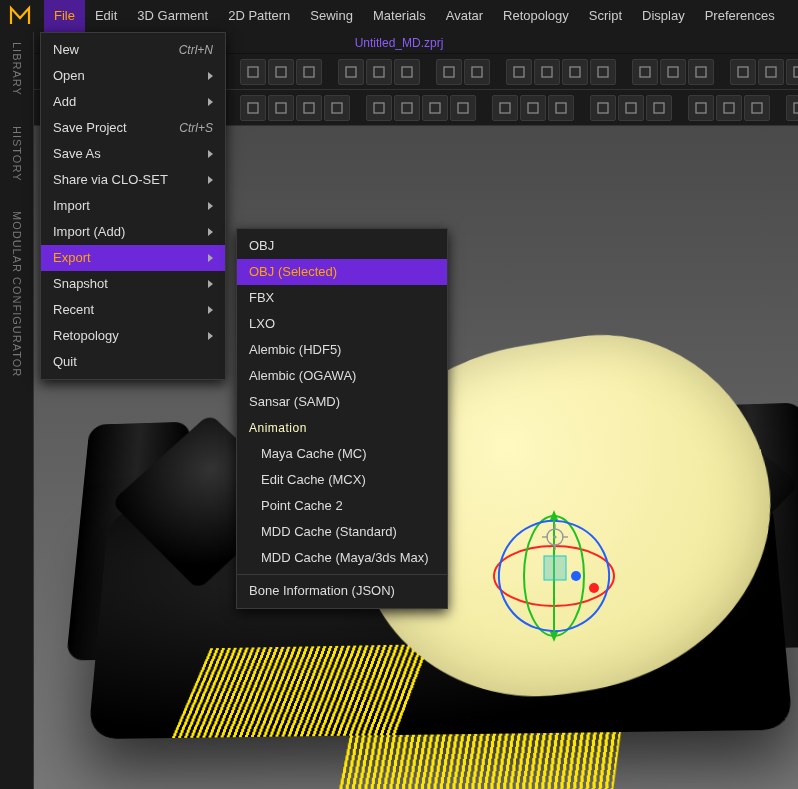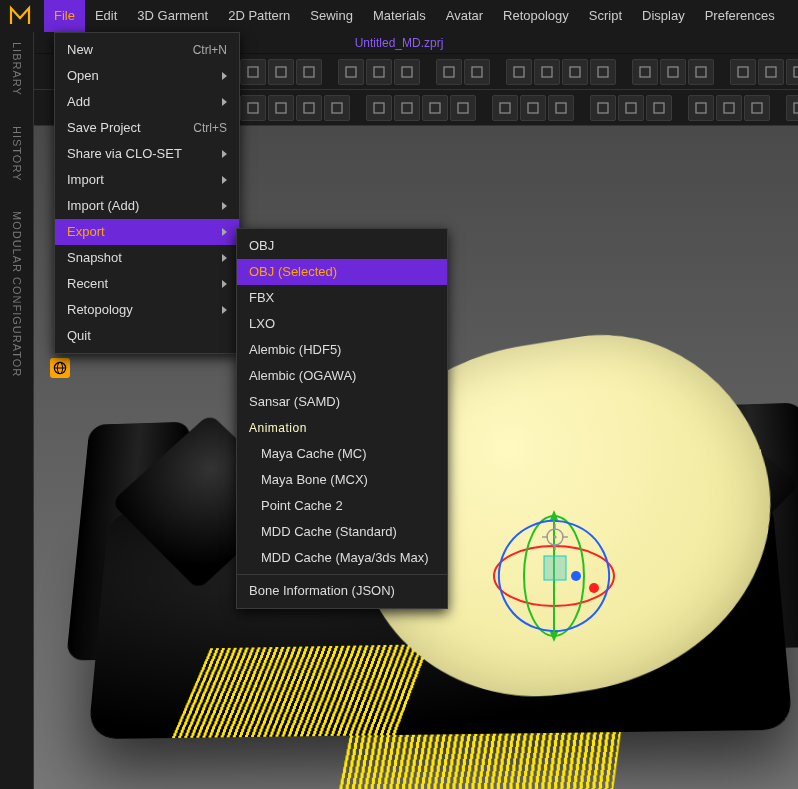--- a/index.html
+++ b/index.html
@@ -2,21 +2,21 @@
 <html><head>
 <meta charset="utf-8">
 <style>
   * { margin: 0; padding: 0; box-sizing: border-box; font-family: "Segoe UI", Arial, sans-serif; }
   body { width: 798px; height: 789px; background: #2a2a2a; color: #ccc; font-size: 13px; overflow: hidden; }
   
   
   .menubar { height: 32px; background: #1a1a1a; display: flex; align-items: center; padding-left: 8px; }
   .logo { width: 24px; height: 24px; margin-right: 12px; color: #ffb300; }
   .menubar-item { padding: 0 10px; line-height: 32px; cursor: pointer; color: #ccc; }
-  .menubar-item.active { background: #6d28d9; color: #ffa500; }
+  .menubar-item.active { background: #4c1d95; color: #ffa500; }
   
   
   .titlebar { height: 22px; background: #1a1a1a; text-align: center; line-height: 22px; color: #8b5cf6; font-size: 12px; border-bottom: 1px solid #111; }
   
   
   .toolbar { height: 36px; background: #1a1a1a; display: flex; align-items: center; padding-left: 240px; gap: 8px; border-bottom: 1px solid #333; }
   .tool-group { display: flex; gap: 2px; }
   .tool-btn { width: 26px; height: 26px; background: #2a2a2a; border: 1px solid #3a3a3a; display: flex; align-items: center; justify-content: center; color: #999; cursor: pointer; border-radius: 2px; }
   .tool-sep { width: 10px; }
   
@@ -42,26 +42,26 @@
   .fringe.f2 { left: 250px; top: 360px; width: 260px; height: 100px; transform: skewX(-10deg); }
   
   
   .gizmo { position: absolute; left: 450px; top: 380px; width: 140px; height: 140px; pointer-events: none; }
   
   
   .globe-badge { position: absolute; left: 50px; top: 358px; width: 20px; height: 20px; background: #ffa500; border-radius: 3px; display: flex; align-items: center; justify-content: center; color: #000; font-size: 14px; }
   
   
   .menu { position: absolute; background: #1f1f1f; border: 1px solid #3a3a3a; box-shadow: 0 4px 12px rgba(0,0,0,.8); padding: 4px 0; }
-  .menu-file { left: 54px; top: 32px; width: 186px; }
+  .menu-file { left: 40px; top: 32px; width: 186px; }
   .menu-export { left: 236px; top: 228px; width: 212px; }
   .menu-item { display: flex; justify-content: space-between; align-items: center; padding: 4px 12px; line-height: 18px; color: #ddd; cursor: pointer; position: relative; }
   .menu-item.active { background: #6d28d9; color: #ffa500; }
   .menu-item.header { color: #fef9c3; cursor: default; font-size: 12px; letter-spacing: 0.5px; pointer-events: none; }
-  .menu .shortcut { color: #aaa; font-size: 12px; }
+  .menu .shortcut { color: #aaa; font-size: 12px; font-style: italic; }
   .submenu-arrow { width: 0; height: 0; border-left: 5px solid #aaa; border-top: 4px solid transparent; border-bottom: 4px solid transparent; }
   .menu-sep { height: 1px; background: #3a3a3a; margin: 3px 0; }
   
   
   .camera-target { position: absolute; right: 230px; top: 398px; width: 26px; height: 26px; }
 </style>
 </head>
 <body>
 
 <div class="menubar">
@@ -369,20 +369,24 @@
     </div>
     <div class="menu-item">
       <span>Add</span>
       <span class="submenu-arrow"></span>
     </div>
     <div class="menu-item">
       <span>Save Project</span>
       <span class="shortcut">Ctrl+S</span>
     </div>
     <div class="menu-item">
+      <span>Save As</span>
+      <span class="submenu-arrow"></span>
+    </div>
+    <div class="menu-item">
       <span>Share via CLO-SET</span>
       <span class="submenu-arrow"></span>
     </div>
     <div class="menu-item">
       <span>Import</span>
       <span class="submenu-arrow"></span>
     </div>
     <div class="menu-item">
       <span>Import (Add)</span>
       <span class="submenu-arrow"></span>
@@ -428,21 +432,21 @@
       <span>Alembic (OGAWA)</span>
     </div>
     <div class="menu-item">
       <span>Sansar (SAMD)</span>
     </div>
     <div class="menu-item header">Animation</div>
     <div class="menu-item" style="padding-left: 24px;">
       <span>Maya Cache (MC)</span>
     </div>
     <div class="menu-item" style="padding-left: 24px;">
-      <span>Maya Bone (MCX)</span>
+      <span>Edit Cache (MCX)</span>
     </div>
     <div class="menu-item" style="padding-left: 24px;">
       <span>Point Cache 2</span>
     </div>
     <div class="menu-item" style="padding-left: 24px;">
       <span>MDD Cache (Standard)</span>
     </div>
     <div class="menu-item" style="padding-left: 24px;">
       <span>MDD Cache (Maya/3ds Max)</span>
     </div>

